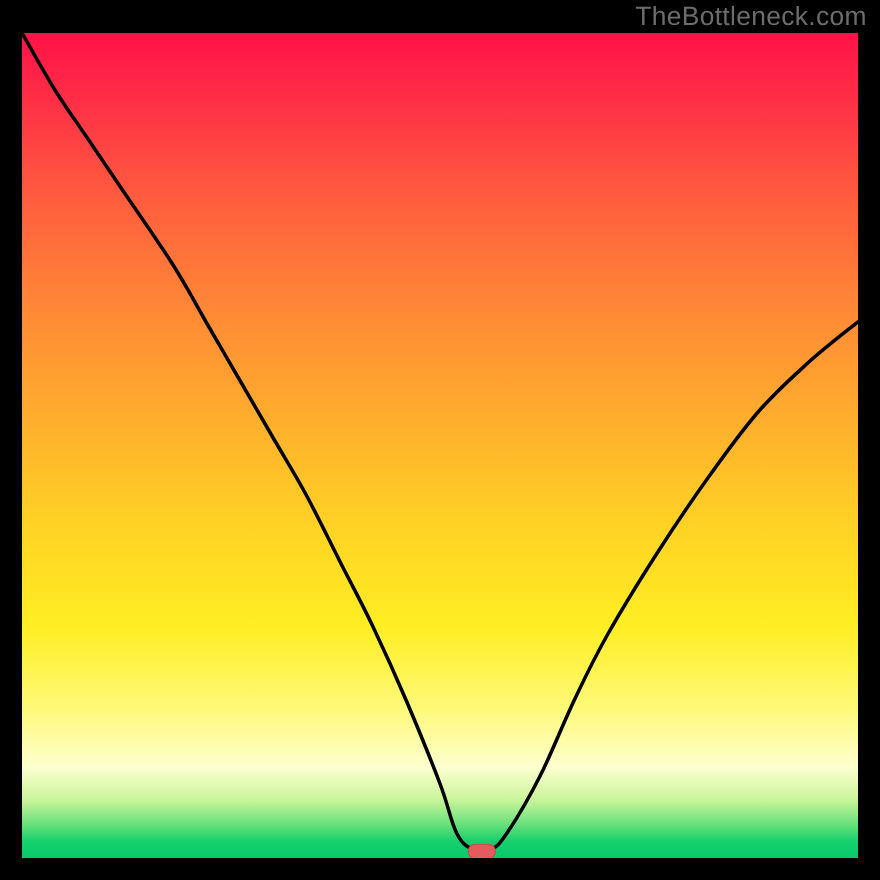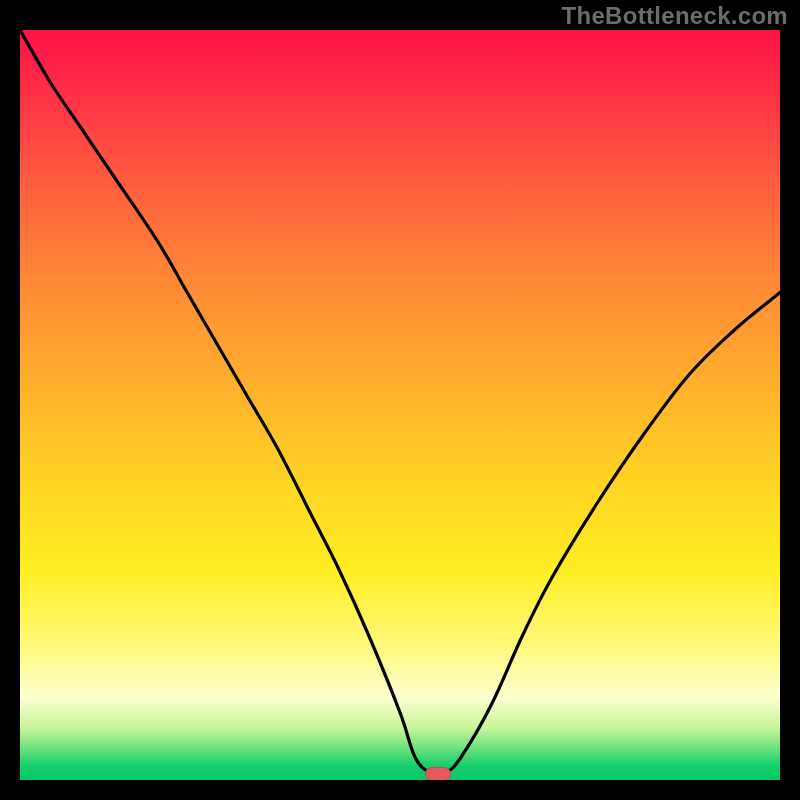--- a/index.html
+++ b/index.html
@@ -16,21 +16,21 @@
     width: 800px;
     height: 800px;
     background: #000;
   }
   .watermark {
     position: absolute;
     top: 2px;
     right: 12px;
     color: #6c6c6c;
     font-size: 24px;
-    font-weight: 700;
+    font-weight: 400;
     letter-spacing: 0.3px;
     z-index: 20;
   }
   .plot-area {
     position: absolute;
     left: 20px;
     top: 30px;
     width: 760px;
     height: 750px;
     overflow: hidden;

